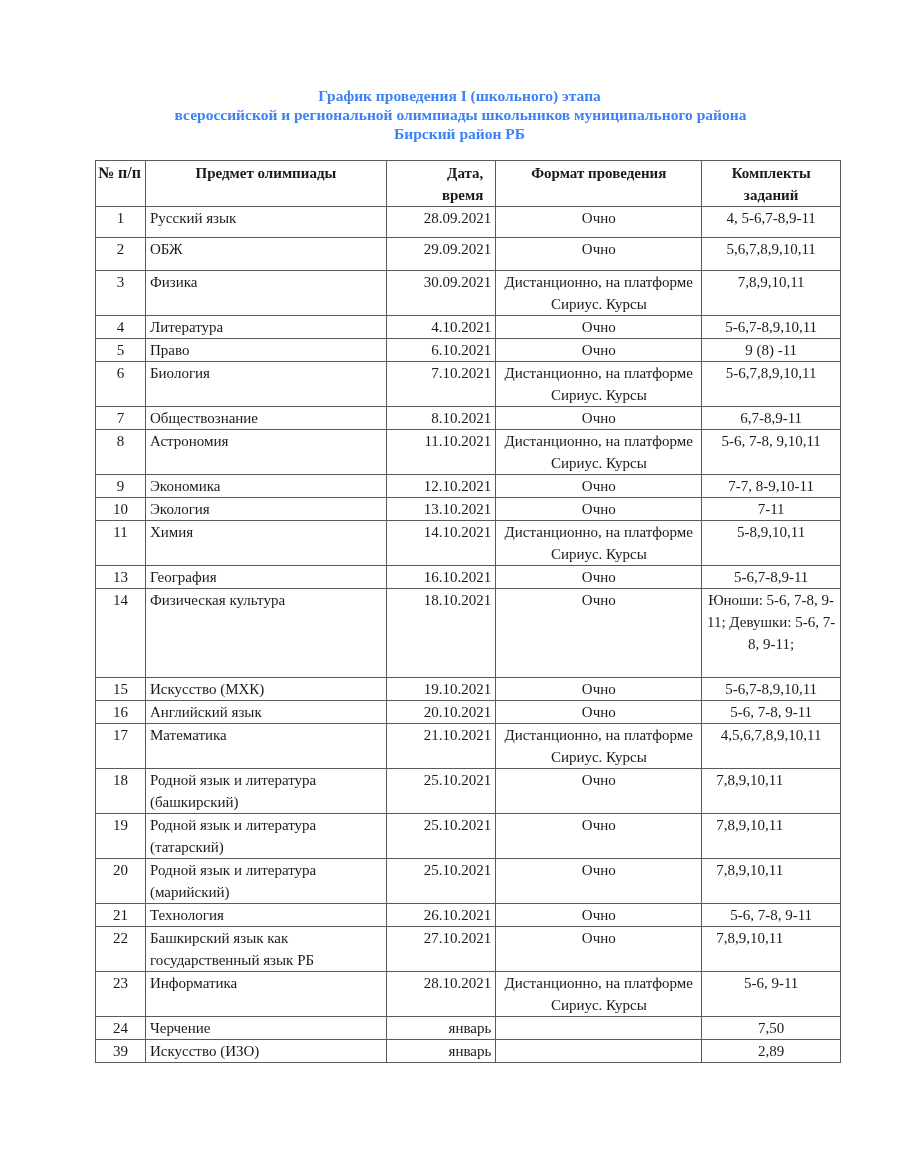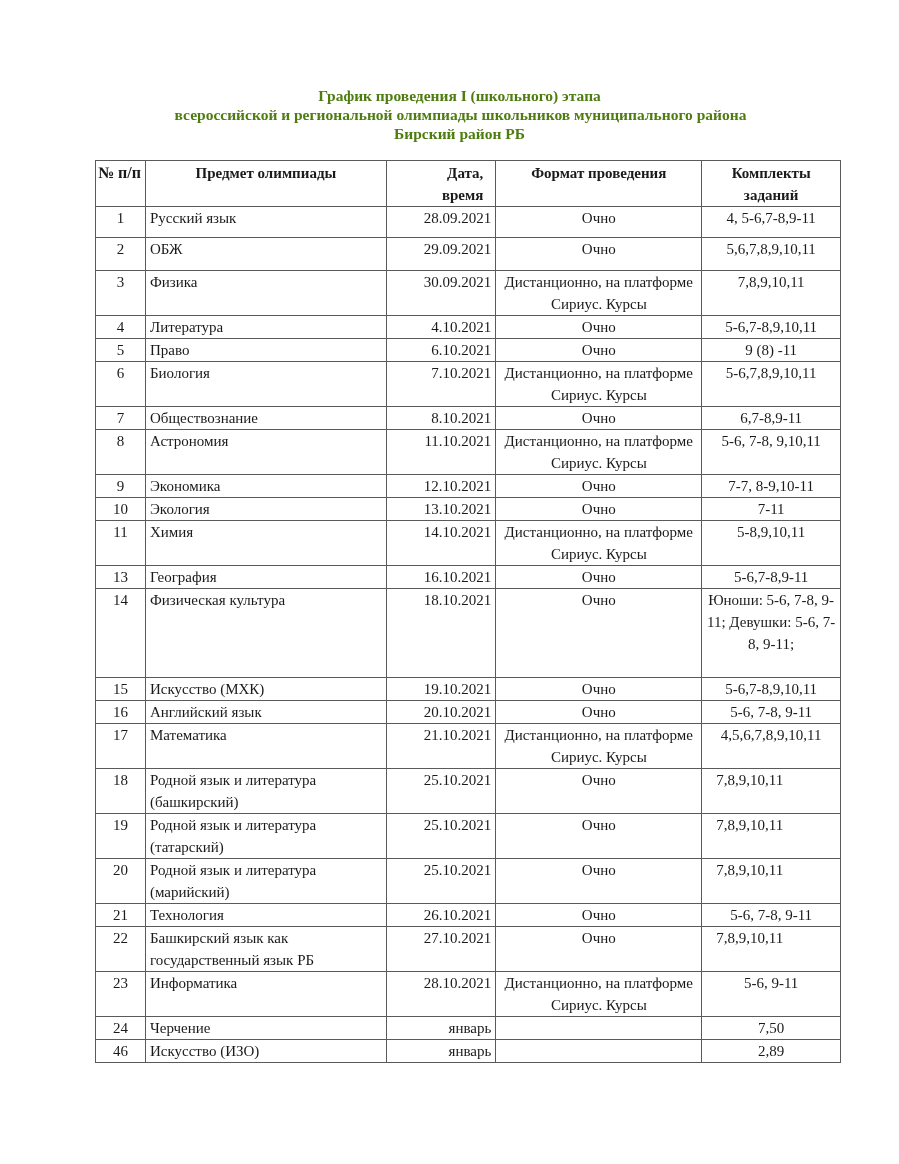--- a/index.html
+++ b/index.html
@@ -17,21 +17,21 @@
     }
     .title-block {
       position: absolute;
       left: 0;
       top: 86px;
       width: 899px;
       text-align: center;
       font-weight: bold;
       font-size: 15.5px;
       line-height: 19px;
-      color: #4d7c0f;
+      color: #3b82f6;
     }
     .title-block div { white-space: nowrap; }
     .title-line-1 { padding-left: 20px; }
     .title-line-2 { padding-left: 22px; }
     .title-line-3 { padding-left: 20px; }
 
     table.schedule {
       position: absolute;
       left: 95px;
       top: 160px;
@@ -263,20 +263,20 @@
         <td class="sets">5-6, 9-11</td>
       </tr>
       <tr class="h1">
         <td class="num">24</td>
         <td class="subj">Черчение</td>
         <td class="date">январь</td>
         <td class="fmt"></td>
         <td class="sets">7,50</td>
       </tr>
       <tr class="h1">
-        <td class="num">46</td>
+        <td class="num">39</td>
         <td class="subj">Искусство (ИЗО)</td>
         <td class="date">январь</td>
         <td class="fmt"></td>
         <td class="sets">2,89</td>
       </tr>
     </tbody>
 </table>
 
 </body></html>

